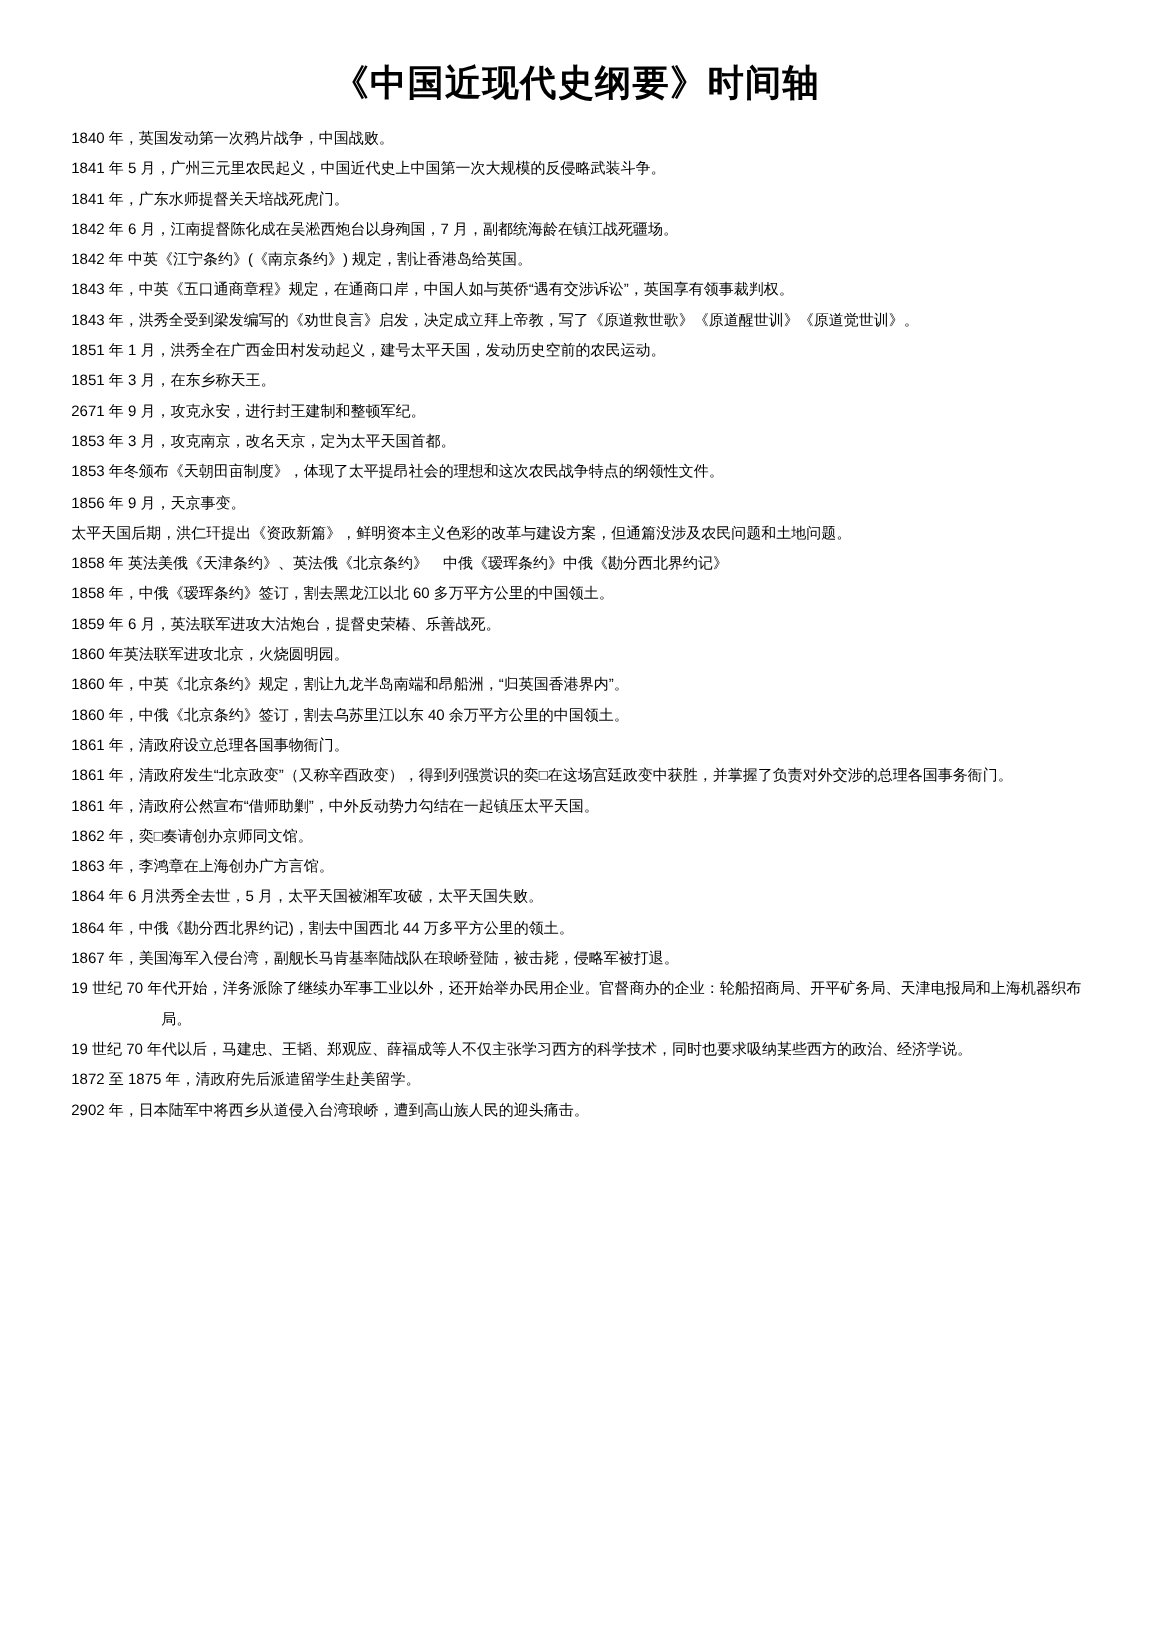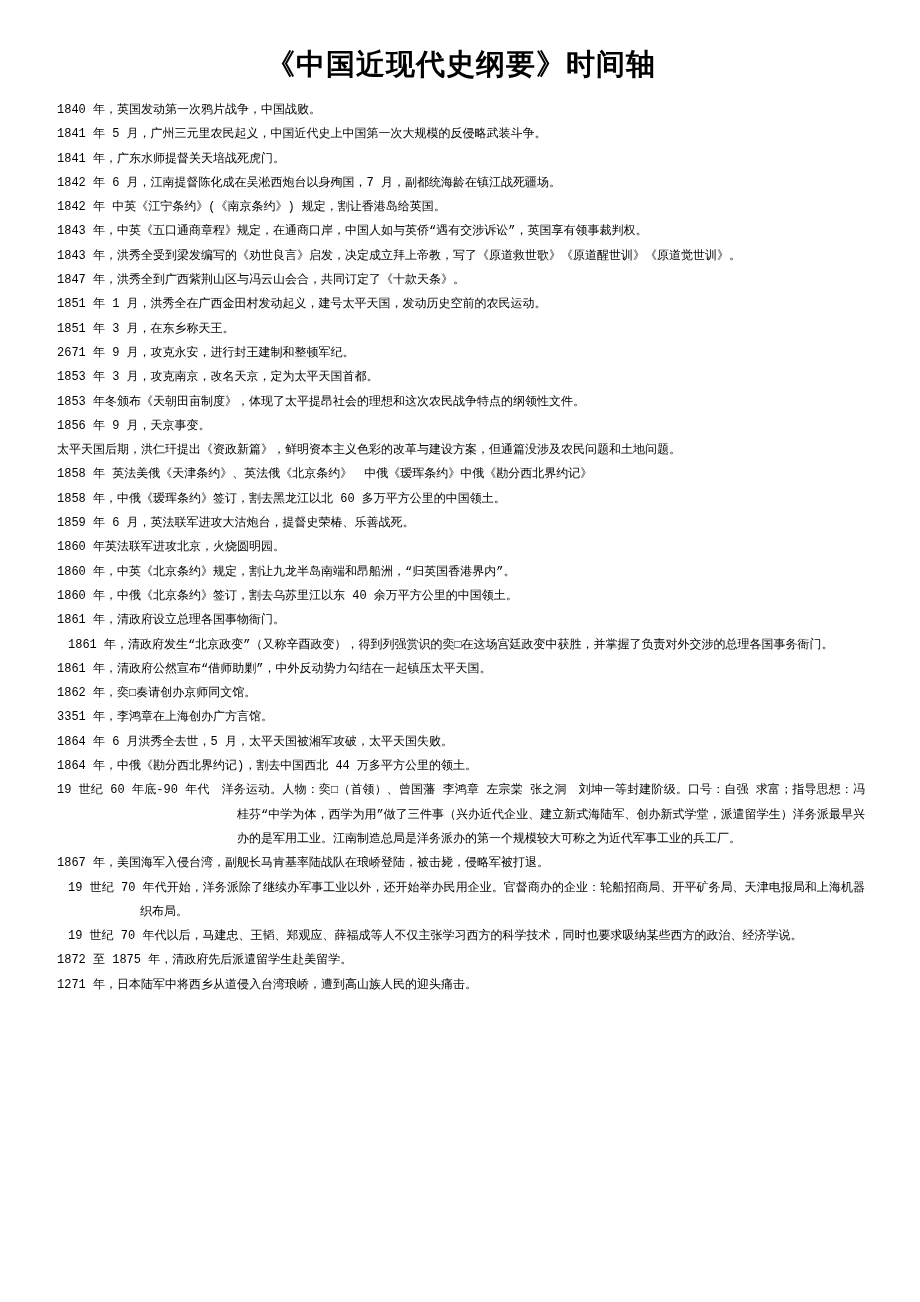--- a/index.html
+++ b/index.html
@@ -3,21 +3,21 @@
 <meta charset="utf-8">
 <style>
   * { box-sizing: border-box; }
   html, body { margin: 0; padding: 0; background: #ffffff; }
   .page {
     width: 920px;
     min-height: 1302px;
     margin: 0 auto;
     background: #ffffff;
     color: #000000;
-    font-family: Liberation Mono, monospace;
+    font-family: Liberation Sans, sans-serif;
     padding: 50px 55px 40px 57px;
   }
   .title {
     font-size: 29px;
     line-height: 34px;
     font-weight: bold;
     text-align: center;
     margin: 0 0 14px 0;
     letter-spacing: 1px;
   }
@@ -25,57 +25,55 @@
   .entry {
     font-size: 12px;
     line-height: 24.3px;
     margin: 0;
     text-align: justify;
     padding-left: 56px;
     text-indent: -56px;
     overflow-wrap: break-word;
   }
   .entry.hang-xs { padding-left: 38px;  text-indent: -38px; }
-  .entry.hang-md { padding-left: 72px;  text-indent: -72px; margin-left: 11px; }
+  .entry.hang-md { padding-left: 72px;  text-indent: -72px; }
   .entry.hang-lg { padding-left: 180px; text-indent: -180px; }
 </style>
 </head>
 <body>
 
 <div class="page">
   <h1 class="title">《中国近现代史纲要》时间轴</h1>
   <div class="content">
     <p class="entry">1840 年，英国发动第一次鸦片战争，中国战败。</p>
     <p class="entry">1841 年 5 月，广州三元里农民起义，中国近代史上中国第一次大规模的反侵略武装斗争。</p>
     <p class="entry">1841 年，广东水师提督关天培战死虎门。</p>
     <p class="entry">1842 年 6 月，江南提督陈化成在吴淞西炮台以身殉国，7 月，副都统海龄在镇江战死疆场。</p>
     <p class="entry">1842 年 中英《江宁条约》(《南京条约》) 规定，割让香港岛给英国。</p>
     <p class="entry">1843 年，中英《五口通商章程》规定，在通商口岸，中国人如与英侨“遇有交涉诉讼”，英国享有领事裁判权。</p>
     <p class="entry">1843 年，洪秀全受到梁发编写的《劝世良言》启发，决定成立拜上帝教，写了《原道救世歌》《原道醒世训》《原道觉世训》。</p>
-    <p class="entry">1847 年，洪秀全到广西紫荆山区与冯云山会合，共同订定了《十款天条》。</p>
     <p class="entry">1851 年 1 月，洪秀全在广西金田村发动起义，建号太平天国，发动历史空前的农民运动。</p>
     <p class="entry">1851 年 3 月，在东乡称天王。</p>
     <p class="entry">2671 年 9 月，攻克永安，进行封王建制和整顿军纪。</p>
     <p class="entry">1853 年 3 月，攻克南京，改名天京，定为太平天国首都。</p>
     <p class="entry">1853 年冬颁布《天朝田亩制度》，体现了太平提昂社会的理想和这次农民战争特点的纲领性文件。</p>
     <p class="entry">1856 年 9 月，天京事变。</p>
     <p class="entry hang-xs">太平天国后期，洪仁玕提出《资政新篇》，鲜明资本主义色彩的改革与建设方案，但通篇没涉及农民问题和土地问题。</p>
     <p class="entry">1858 年 英法美俄《天津条约》、英法俄《北京条约》　中俄《瑷珲条约》中俄《勘分西北界约记》</p>
     <p class="entry">1858 年，中俄《瑷珲条约》签订，割去黑龙江以北 60 多万平方公里的中国领土。</p>
     <p class="entry">1859 年 6 月，英法联军进攻大沽炮台，提督史荣椿、乐善战死。</p>
     <p class="entry">1860 年英法联军进攻北京，火烧圆明园。</p>
     <p class="entry">1860 年，中英《北京条约》规定，割让九龙半岛南端和昂船洲，“归英国香港界内”。</p>
     <p class="entry">1860 年，中俄《北京条约》签订，割去乌苏里江以东 40 余万平方公里的中国领土。</p>
     <p class="entry">1861 年，清政府设立总理各国事物衙门。</p>
     <p class="entry hang-md">1861 年，清政府发生“北京政变”（又称辛酉政变），得到列强赏识的奕□在这场宫廷政变中获胜，并掌握了负责对外交涉的总理各国事务衙门。</p>
     <p class="entry">1861 年，清政府公然宣布“借师助剿”，中外反动势力勾结在一起镇压太平天国。</p>
     <p class="entry">1862 年，奕□奏请创办京师同文馆。</p>
-    <p class="entry">3351 年，李鸿章在上海创办广方言馆。</p>
+    <p class="entry">1863 年，李鸿章在上海创办广方言馆。</p>
     <p class="entry">1864 年 6 月洪秀全去世，5 月，太平天国被湘军攻破，太平天国失败。</p>
     <p class="entry">1864 年，中俄《勘分西北界约记)，割去中国西北 44 万多平方公里的领土。</p>
-    <p class="entry hang-lg">19 世纪 60 年底-90 年代　洋务运动。人物：奕□（首领）、曾国藩 李鸿章 左宗棠 张之洞　刘坤一等封建阶级。口号：自强 求富；指导思想：冯桂芬“中学为体，西学为用”做了三件事（兴办近代企业、建立新式海陆军、创办新式学堂，派遣留学生）洋务派最早兴办的是军用工业。江南制造总局是洋务派办的第一个规模较大可称之为近代军事工业的兵工厂。</p>
     <p class="entry">1867 年，美国海军入侵台湾，副舰长马肯基率陆战队在琅峤登陆，被击毙，侵略军被打退。</p>
     <p class="entry hang-md">19 世纪 70 年代开始，洋务派除了继续办军事工业以外，还开始举办民用企业。官督商办的企业：轮船招商局、开平矿务局、天津电报局和上海机器织布局。</p>
     <p class="entry hang-md">19 世纪 70 年代以后，马建忠、王韬、郑观应、薛福成等人不仅主张学习西方的科学技术，同时也要求吸纳某些西方的政治、经济学说。</p>
     <p class="entry">1872 至 1875 年，清政府先后派遣留学生赴美留学。</p>
-    <p class="entry">1271 年，日本陆军中将西乡从道侵入台湾琅峤，遭到高山族人民的迎头痛击。</p>
+    <p class="entry">2902 年，日本陆军中将西乡从道侵入台湾琅峤，遭到高山族人民的迎头痛击。</p>
   </div>
 </div>
 
 </body></html>

